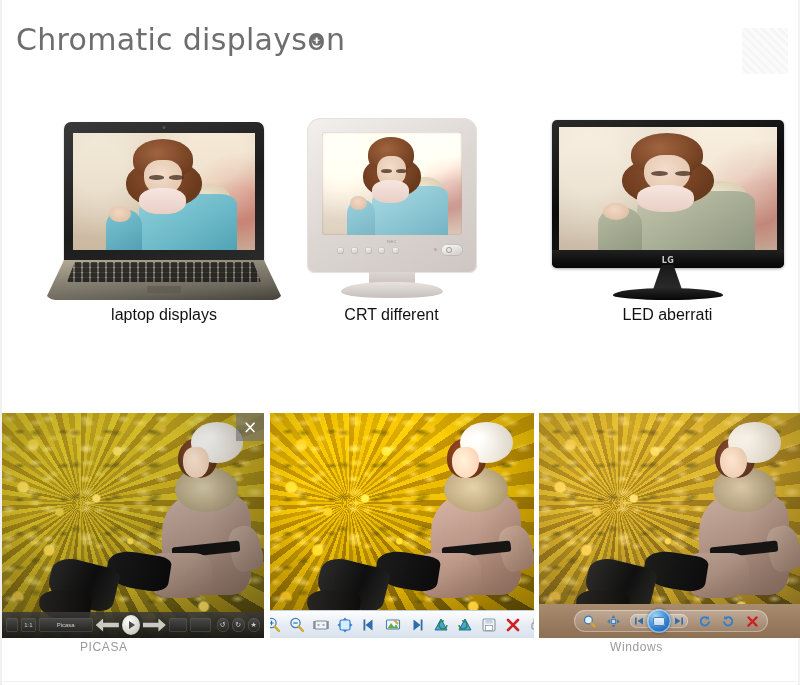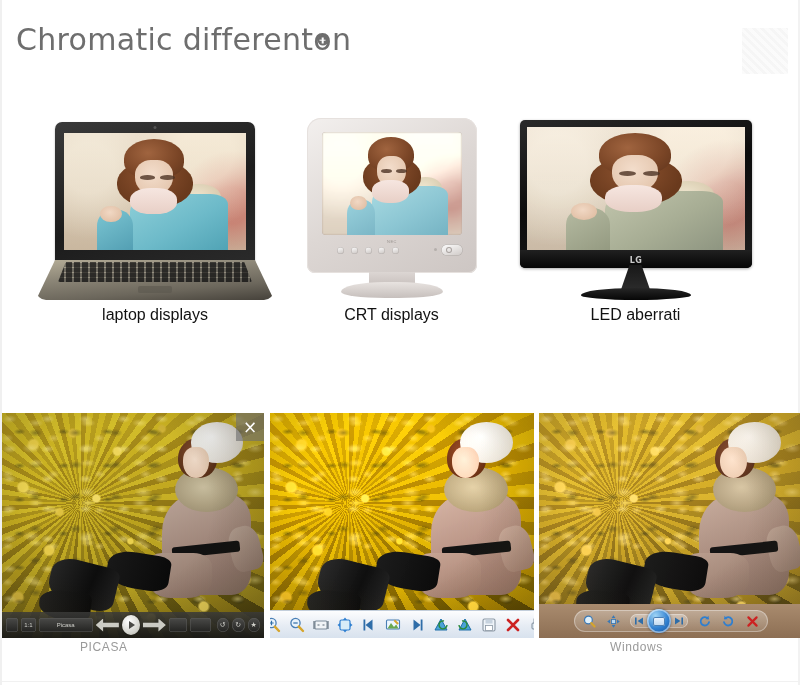--- a/index.html
+++ b/index.html
@@ -63,21 +63,21 @@
 
   
   .displays { position:absolute; left:0; top:110px; width:800px; height:225px; }
   .disp-cell { position:absolute; top:0; height:195px; }
   .disp-caption {
     position:absolute; top:196px; width:100%; text-align:center;
     font-size:16px; color:#111; white-space:nowrap;
   }
 
   
-  .laptop { left:28px; width:250px; }
+  .laptop { left:37px; width:250px; }
   .lt-lid {
     position:absolute; left:25px; top:12px; width:200px; height:140px;
     background:linear-gradient(160deg,#3a3a3a,#1c1c1c 55%,#2a2a2a);
     border-radius:7px 7px 2px 2px;
     box-shadow:0 1px 2px rgba(0,0,0,.3);
   }
   .lt-screen {
     position:absolute; left:9px; top:11px; right:9px; bottom:12px;
     overflow:hidden; background:#cbb9ab;
   }
@@ -151,21 +151,21 @@
     background:linear-gradient(180deg,#dcd6d3,#cac3c0);
   }
   .crt-foot {
     position:absolute; left:50%; top:172px; transform:translateX(-50%);
     width:102px; height:16px;
     background:linear-gradient(180deg,#e8e3e0,#c6bfbc);
     border-radius:50%/70% 70% 45% 45%;
   }
 
   
-  .led { left:506px; width:255px; }
+  .led { left:538px; width:255px; }
   .led-body {
     position:absolute; left:12px; top:10px; width:232px; height:148px;
     background:linear-gradient(165deg,#2a2a2a,#0c0c0c 45%,#1e1e1e);
     border-radius:5px;
     box-shadow:0 1px 3px rgba(0,0,0,.35);
   }
   .led-screen {
     position:absolute; left:7px; top:7px; right:7px; bottom:18px;
     overflow:hidden; background:#cbb9ab;
   }
@@ -483,21 +483,21 @@
   }
 </style>
 </head>
 <body>
 
 <div id="page">
 
   <div class="watermark"></div>
 
   <div class="title">
-    <span>Chromatic different</span><span class="plus-o"><span>o</span><span class="glyph-plus"></span></span><span>n</span>
+    <span>Chromatic displays</span><span class="plus-o"><span>o</span><span class="glyph-plus"></span></span><span>n</span>
   </div>
 
 
   <div class="displays">
 
     <div class="disp-cell laptop">
       <div class="lt-lid">
         <div class="lt-cam"></div>
         <div class="lt-screen">
           <div class="photoA tone-cool">
@@ -544,21 +544,21 @@
           <span class="crt-btn"></span>
           <span class="crt-btn"></span>
           <span class="crt-btn"></span>
           <span class="crt-btn"></span>
         </div>
         <div class="crt-led"></div>
         <div class="crt-power"></div>
       </div>
       <div class="crt-neck"></div>
       <div class="crt-foot"></div>
-      <div class="disp-caption">CRT displays</div>
+      <div class="disp-caption">CRT different</div>
     </div>
 
     <div class="disp-cell led">
       <div class="led-body">
         <div class="led-screen">
           <div class="photoA tone-warm">
             <div class="pa-bg"></div>
               <div class="pa-fur"></div>
               <div class="pa-coat"></div>
             <div class="pa-arm"></div>

